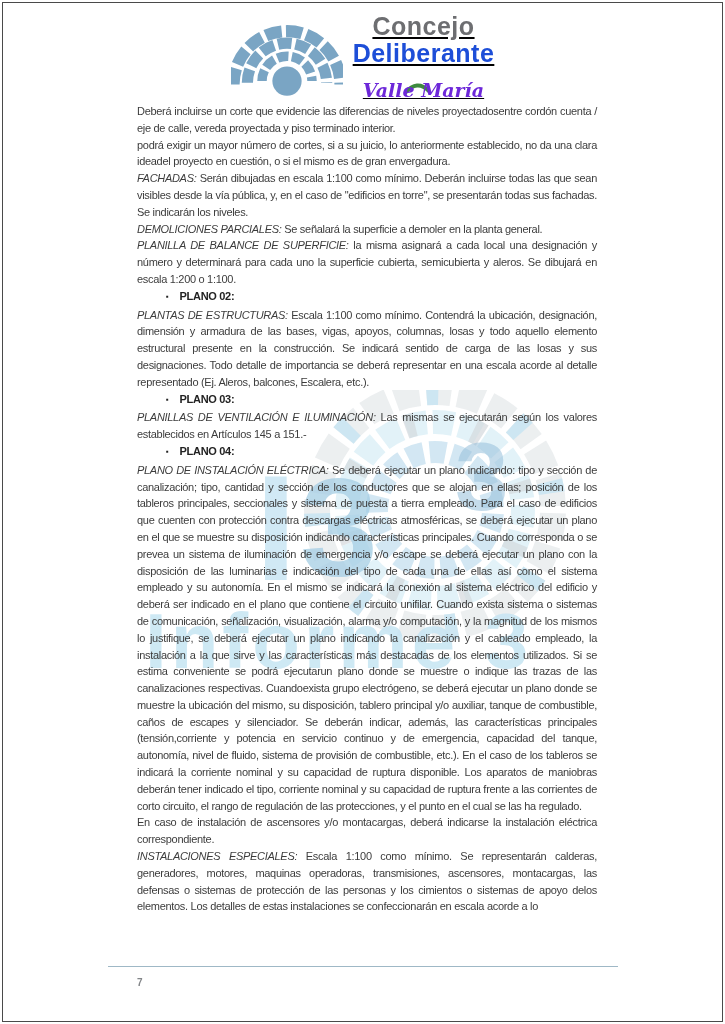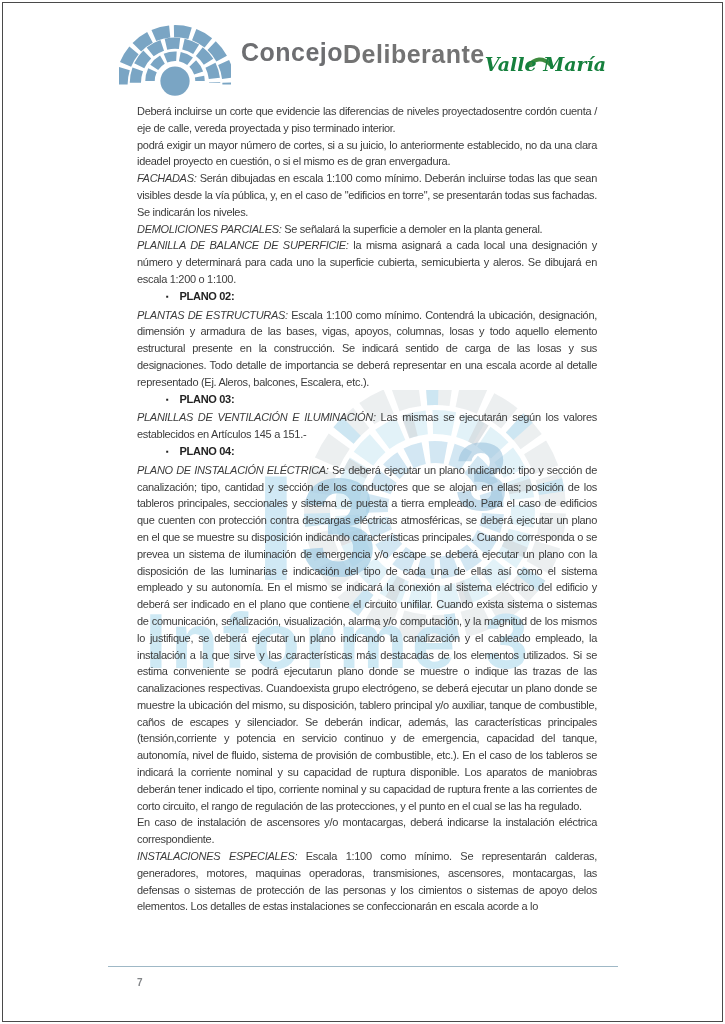--- a/index.html
+++ b/index.html
@@ -16,28 +16,28 @@
     pointer-events:none;
     z-index:5;
   }
   
   .header {
     position:absolute; top:14px; left:0; width:725px;
     display:flex; justify-content:center; align-items:center;
     gap:10px; z-index:2;
   }
   .logo-arcs { width:112px; height:86px; }
-  .org-text { display:flex; line-height:1; }
+  .org-text { display:flex; flex-direction:column; align-items:center; line-height:1;text-decoration:underline; }
   .org-line1 { font-size:25px; font-weight:bold; color:#6d6e71; letter-spacing:.5px; }
-  .org-line2 { font-size:25px; font-weight:bold; color:#737373; letter-spacing:.5px; margin-top:2px; }
+  .org-line2 { font-size:25px; font-weight:bold; color:#1d4ed8; letter-spacing:.5px; margin-top:2px; }
   .org-sub {
     position:relative;
     font-family:"DejaVu Serif", serif;
     font-style:italic; font-weight:bold;
-    font-size:19px; color:#15803d; margin-top:15px;
+    font-size:19px; color:#6d28d9; margin-top:15px;
   }
   .org-sub .swoosh {
     position:absolute; left:34%; top:2px; width:26px; height:14px; z-index:-1;
   }
   
   .watermark {
     position:absolute; left:105px; top:390px; width:520px; height:320px;
     z-index:0; opacity:.5; pointer-events:none;
   }
   

